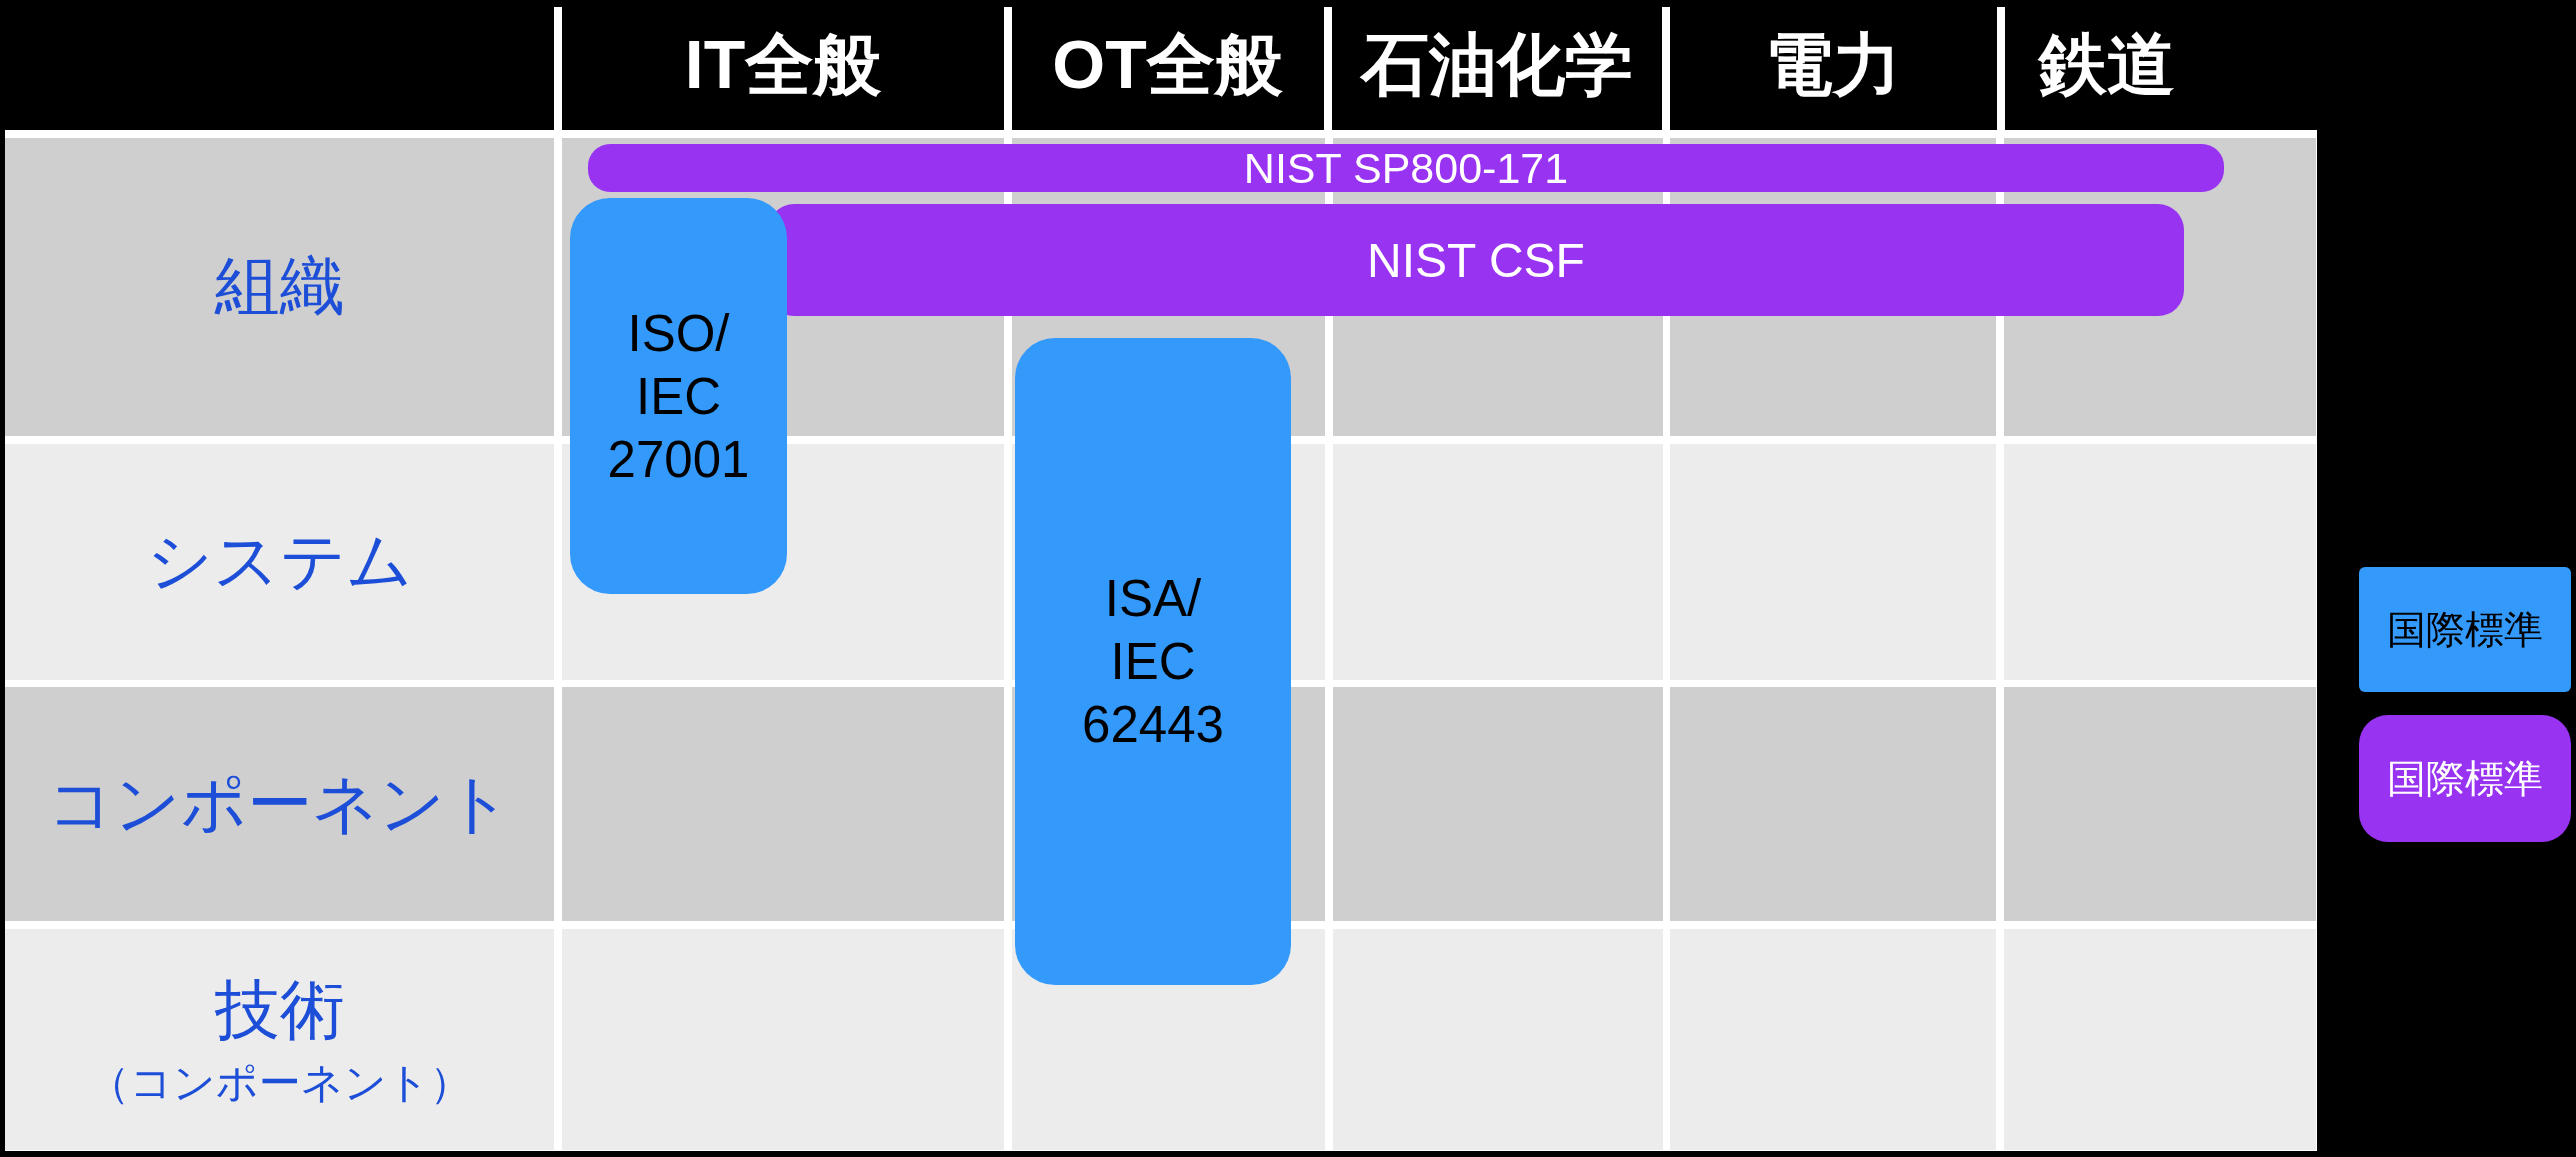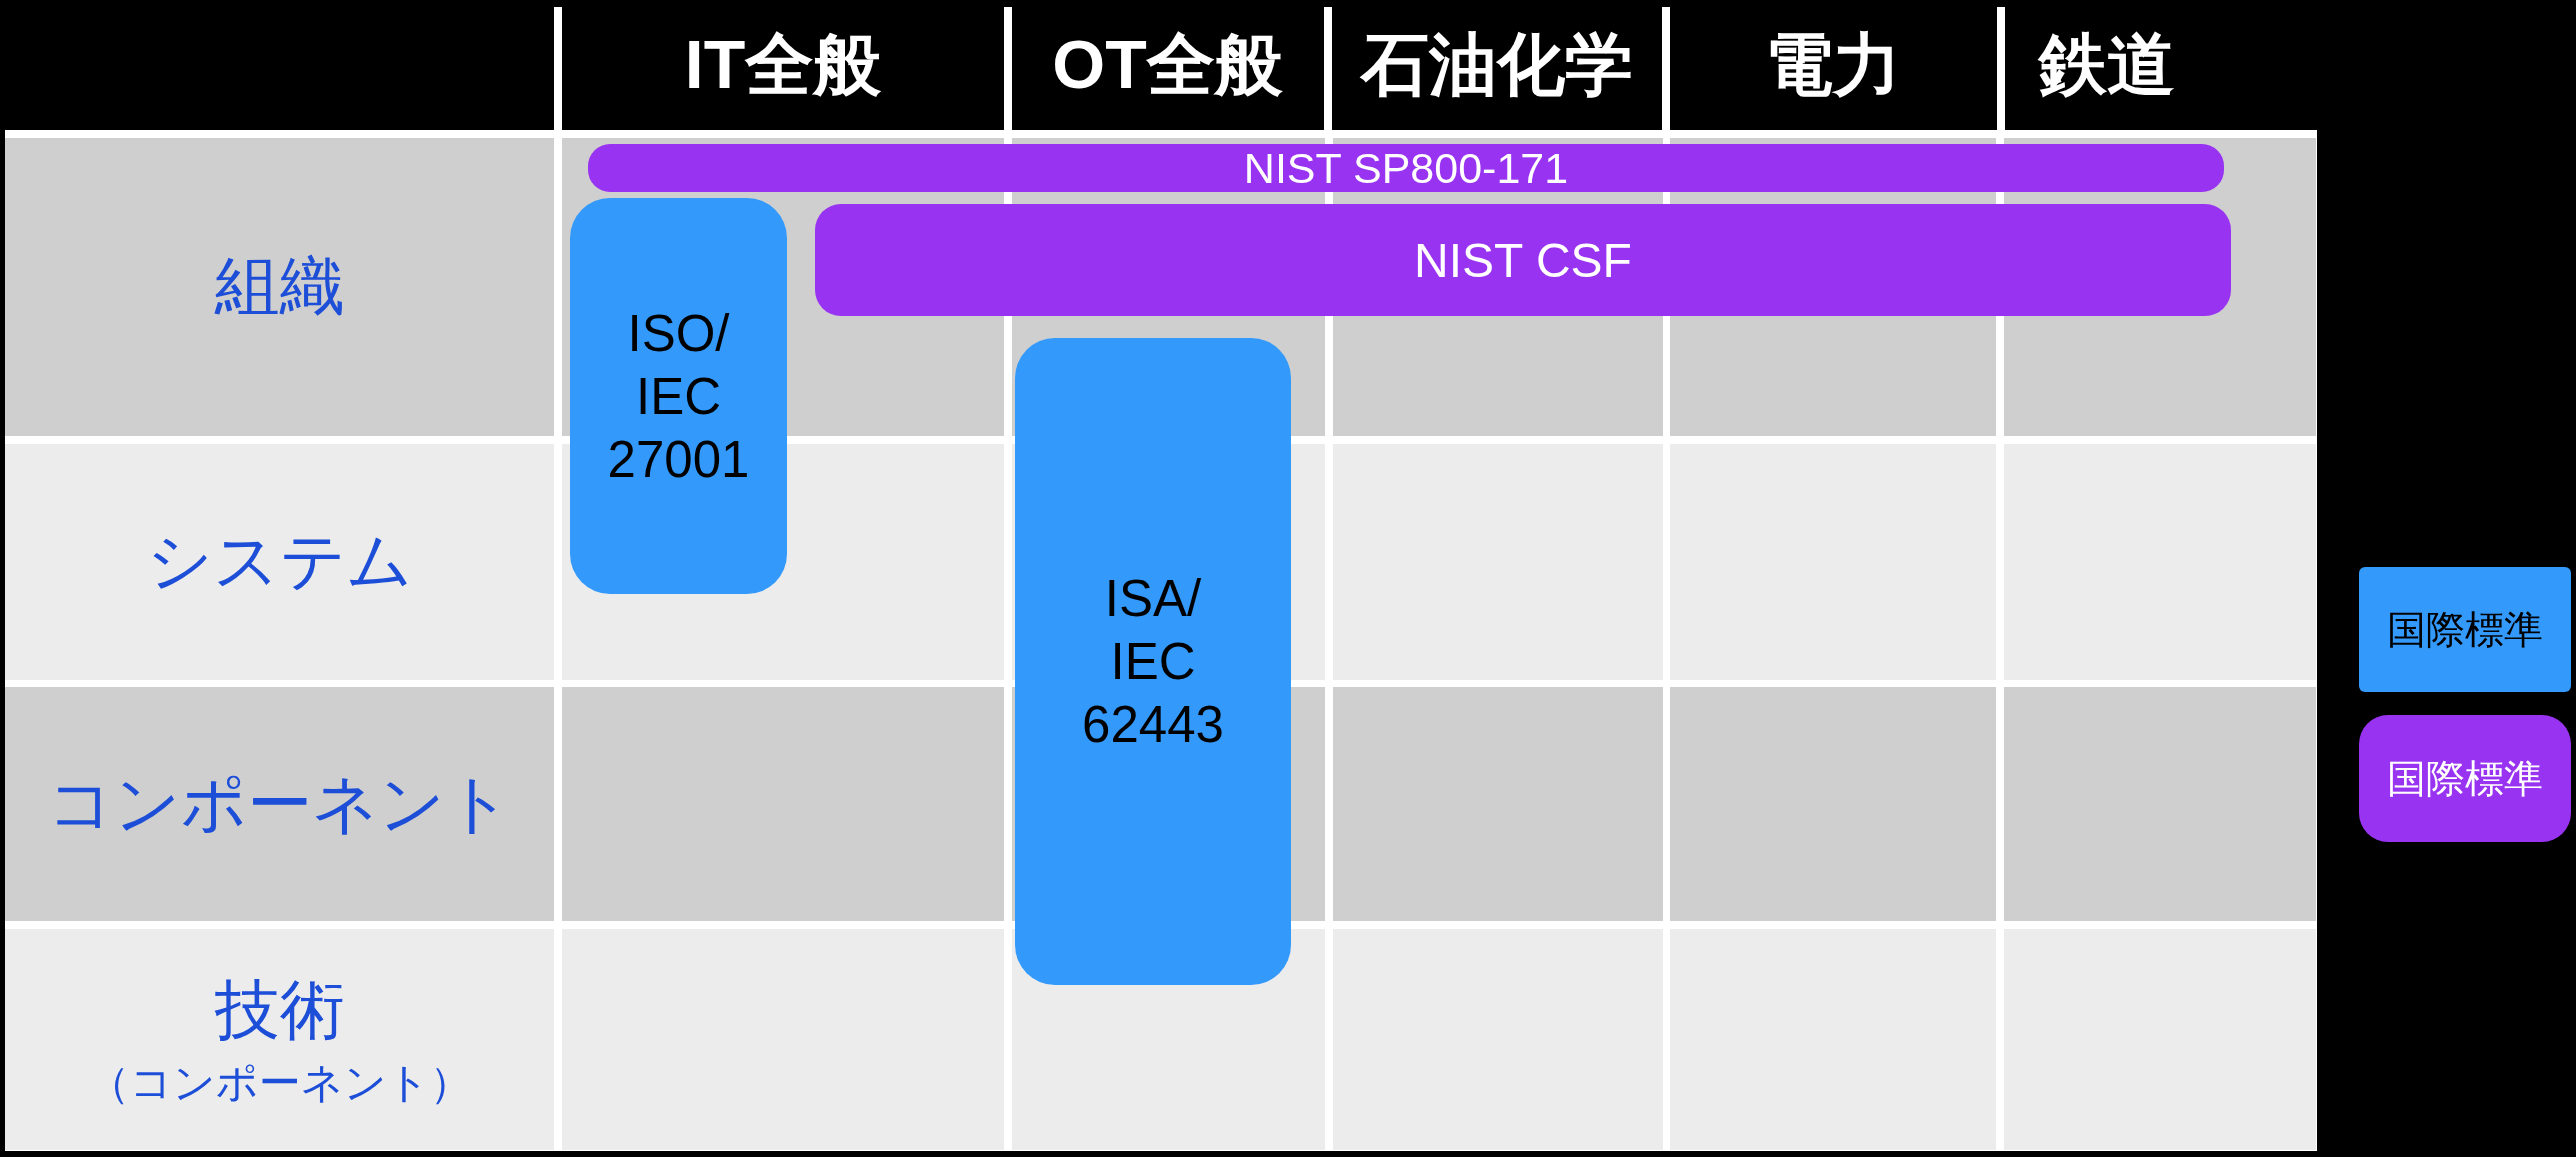--- a/index.html
+++ b/index.html
@@ -59,21 +59,21 @@
     background: #3399FB;
     color: #000000;
     display: flex; flex-direction: column;
     align-items: center; justify-content: center;
     text-align: right;
     border-radius: 40px;
     font-size: 51px; line-height: 63px;
   }
   #bar-sp800 { left: 588px; top: 144px; width: 1636px; height: 48px;
                border-radius: 22px; font-size: 43px; }
-  #bar-csf   { left: 815px; top: 204px; width: 1416px; height: 112px;
+  #bar-csf   { left: 768px; top: 204px; width: 1416px; height: 112px;
                border-radius: 26px; font-size: 48px; }
   #box-iso   { left: 570px;  top: 198px; width: 217px; height: 396px; }
   #box-isa   { left: 1015px; top: 338px; width: 276px; height: 647px; }
   
   .legend-item {
     position: absolute; left: 2359px; width: 212px;
     display: flex; align-items: center; justify-content: center;
     border-radius: 29px; font-size: 39px; white-space: nowrap;
   }
   #legend-international { top: 567px;  height: 125px; background: #3399FB; color: #000000; border-radius: 6px; }

